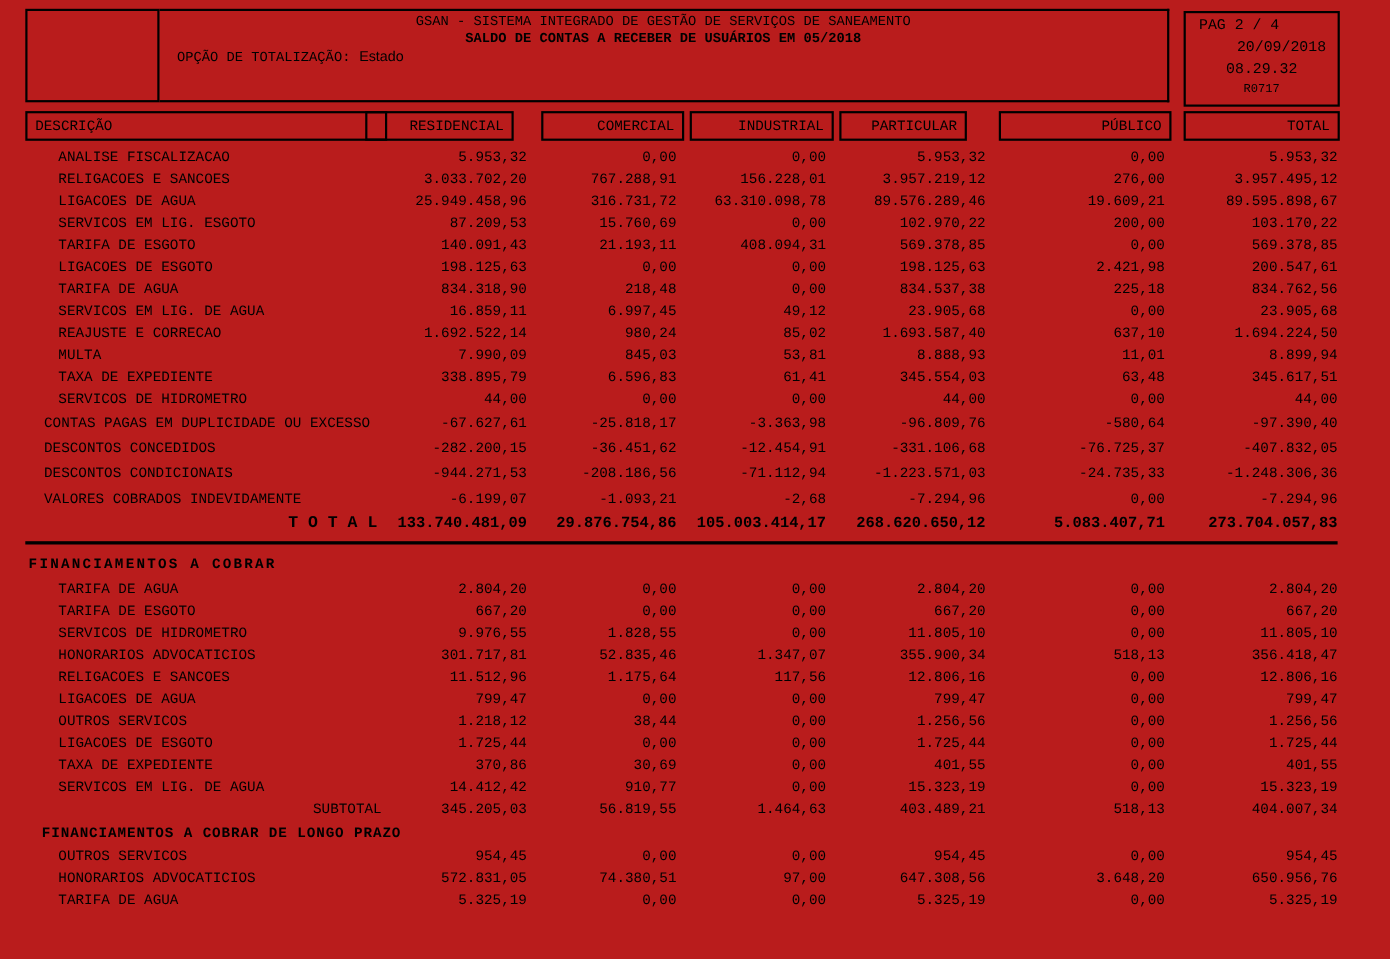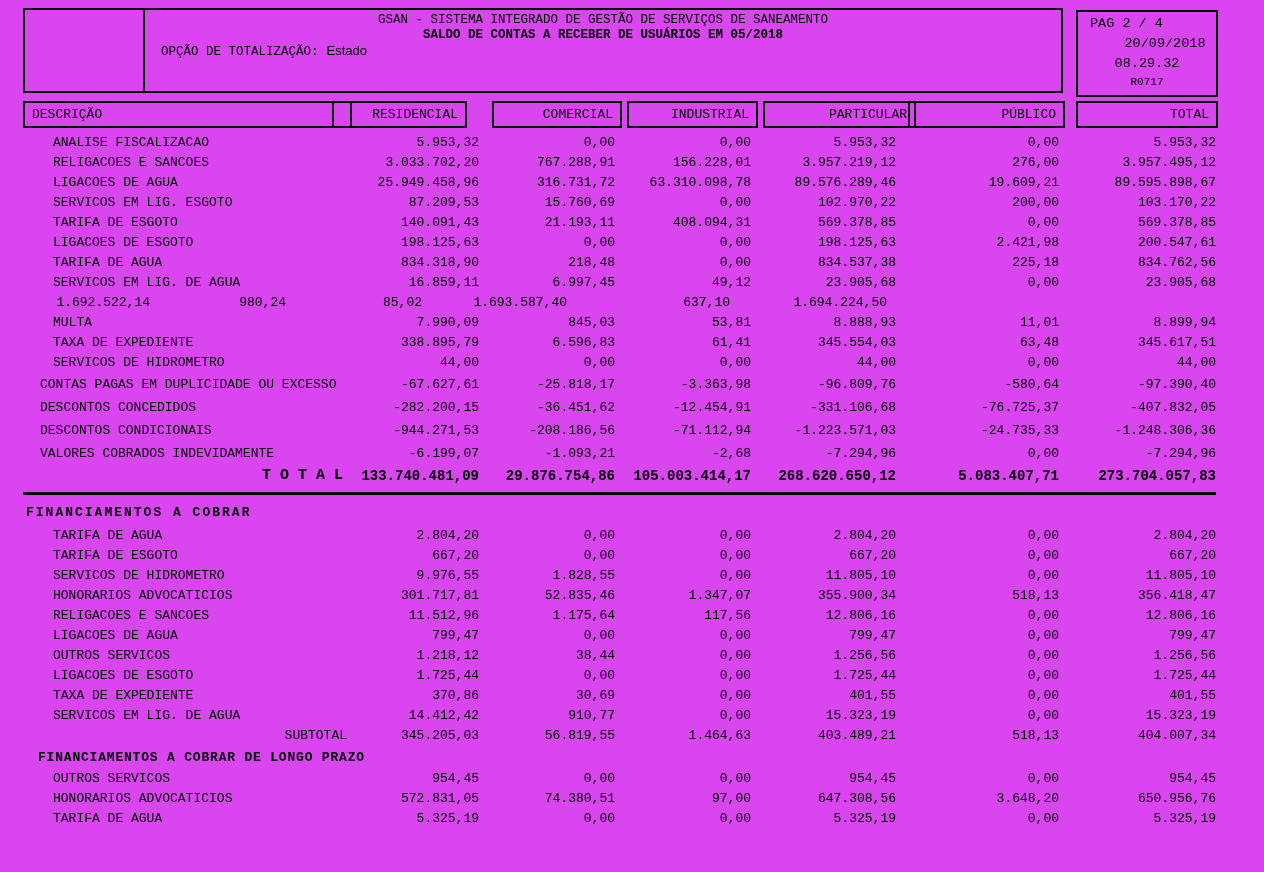--- a/index.html
+++ b/index.html
@@ -2,21 +2,21 @@
 <html><head>
 <meta charset="utf-8">
 <style>
   * { margin:0; padding:0; box-sizing:border-box; }
   html,body { background:#ffffff; }
   body {
     width:1264px; height:872px; position:relative; overflow:hidden;
     font-family:"Liberation Mono","DejaVu Sans Mono",monospace;
     color:#000;
   }
-  .page { position:absolute; inset:0; background:#d946ef; }
+  .page { position:absolute; inset:0; background:#b91c1c; }
 
   
   .logo-box { position:absolute; left:23px; top:8px; width:122px; height:85px; border:2px solid #000; }
   .mid-box  { position:absolute; left:145px; top:8px; width:918px; height:85px;
               border:2px solid #000; border-left:none; padding-top:3px; }
   .rpt-title    { text-align:center; font-size:12.5px; line-height:15px; white-space:pre; }
   .rpt-subtitle { text-align:center; font-size:12.5px; line-height:15px; font-weight:bold; white-space:pre; }
   .totalization { padding-left:16px; font-size:12.5px; line-height:15px; }
   .tot-value    { font-family:"Liberation Sans","DejaVu Sans",sans-serif; font-size:13px; padding-left:8px; }
 
@@ -29,21 +29,21 @@
 
   
   .thead { position:absolute; left:0; top:101px; width:1264px; height:27px; }
   .th { position:absolute; top:0; height:27px; border:2px solid #000;
         font-size:13px; line-height:23px; white-space:nowrap; }
   .th-desc { left:23px;   width:329px; padding-left:7px; text-align:left; }
   .th-num  { text-align:right; padding-right:7px; }
   .th-res  { left:332px;  width:135px; }
   .th-com  { left:492px;  width:130px; }
   .th-ind  { left:627px;  width:131px; }
-  .th-part { left:763px;  width:153px; }
+  .th-part { left:763px;  width:116px; }
   .th-pub  { left:908px;  width:157px; }
   .th-tot  { left:1076px; width:142px; }
 
   
   .tbody { position:absolute; left:23px; top:133px; width:1193px; }
   .trow { display:flex; height:20px; line-height:20px; font-size:13px; white-space:nowrap; }
   .c-desc { width:329px; padding-left:30px; overflow:visible; }
   .c-val  { text-align:right; padding-right:3px; }
   .v0 { width:130px; } .v1 { width:136px; } .v2 { width:136px; }
   .v3 { width:145px; } .v4 { width:163px; } .v5 { width:154px; padding-right:0; }
@@ -164,20 +164,21 @@
       <div class="trow item">
         <div class="c-desc">SERVICOS EM LIG. DE AGUA</div>
         <div class="c-val v0">16.859,11</div>
         <div class="c-val v1">6.997,45</div>
         <div class="c-val v2">49,12</div>
         <div class="c-val v3">23.905,68</div>
         <div class="c-val v4">0,00</div>
         <div class="c-val v5">23.905,68</div>
       </div>
       <div class="trow item">
+        <div class="c-desc">REAJUSTE E CORRECAO</div>
         <div class="c-val v0">1.692.522,14</div>
         <div class="c-val v1">980,24</div>
         <div class="c-val v2">85,02</div>
         <div class="c-val v3">1.693.587,40</div>
         <div class="c-val v4">637,10</div>
         <div class="c-val v5">1.694.224,50</div>
       </div>
       <div class="trow item">
         <div class="c-desc">MULTA</div>
         <div class="c-val v0">7.990,09</div>

